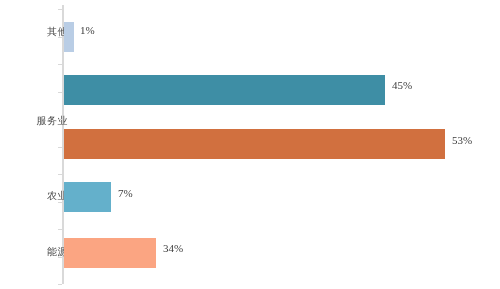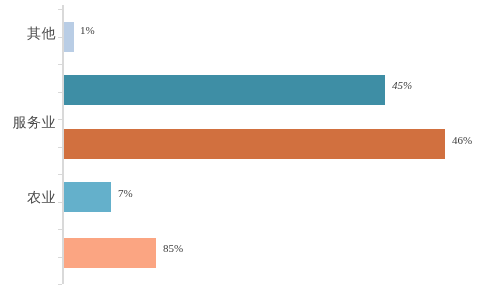--- a/index.html
+++ b/index.html
@@ -34,24 +34,24 @@
   .rows {
     position: absolute;
     left: 0;
     top: 0;
     width: 500px;
     height: 289px;
   }
 
   .cat-label {
     position: absolute;
-    left: 0;
+    left: 12px;
     width: 56px;
     text-align: right;
-    font-size: 14px;
+    font-size: 10px;
     color: #4a4a4a;
     letter-spacing: 0.5px;
     white-space: nowrap;
     font-family: Liberation Sans, sans-serif;
   }
 
   .tick {
     position: absolute;
     left: 58px;
     width: 4px;
@@ -81,31 +81,32 @@
   <div class="axis-line" style="background: rgb(217, 217, 217);"></div>
 
   <div class="rows">
 
     <div class="cat-label" style="top:25px;">其他</div>
     <div class="bar" style="top:22px; width:10px; background:#b9cde5;"></div>
     <div class="value-label" style="top:24px; left:80px;">1%</div>
 
     <div class="cat-label" style="top:80px;margin-top:34px;">服务业</div>
     <div class="bar" style="top:75px; width:321px; background:#3e8ea5;"></div>
-    <div class="value-label" style="top: 79px; left: 392px; font-style: italic;">45%</div>
+    <div class="value-label" style="top: 79px; left: 392px;">45%</div>
 
     <div class="bar" style="top:129px; width:381px; background:#d1703f;"></div>
-    <div class="value-label" style="top: 134px; left: 452px;">46%</div>
+    <div class="value-label" style="top: 134px; left: 452px;">53%</div>
 
     <div class="cat-label" style="top:189px;">农业</div>
     <div class="bar" style="top:182px; width:47px; background:#64b0cb;"></div>
     <div class="value-label" style="top: 187px; left: 118px;">7%</div>
 
+    <div class="cat-label" style="top:245px;">能源</div>
     <div class="bar" style="top:238px; width:92px; background:#fba582;"></div>
-    <div class="value-label" style="top: 242px; left: 163px;">85%</div>
+    <div class="value-label" style="top: 242px; left: 163px;">34%</div>
 
   </div>
 
   <div>
     <div class="tick" style="top: 9px; background: rgb(217, 217, 217);"></div>
     <div class="tick" style="top: 37px; background: rgb(217, 217, 217);"></div>
     <div class="tick" style="top: 64px; background: rgb(217, 217, 217);"></div>
     <div class="tick" style="top: 92px; background: rgb(217, 217, 217);"></div>
     <div class="tick" style="top: 119px; background: rgb(217, 217, 217);"></div>
     <div class="tick" style="top: 147px; background: rgb(217, 217, 217);"></div>

